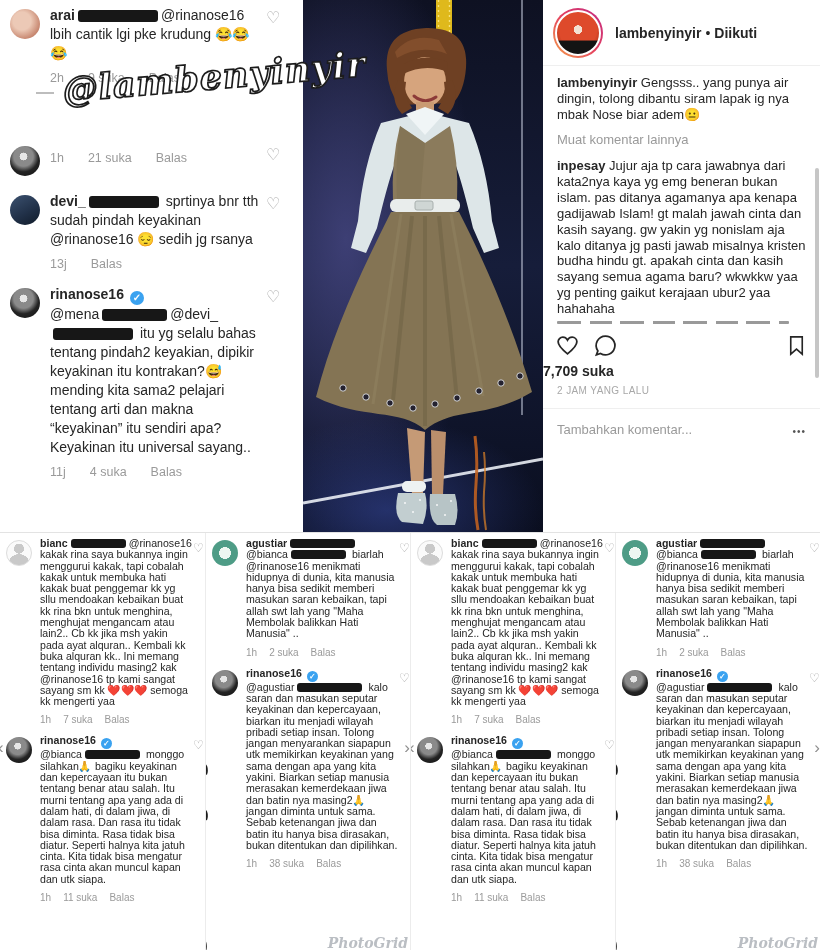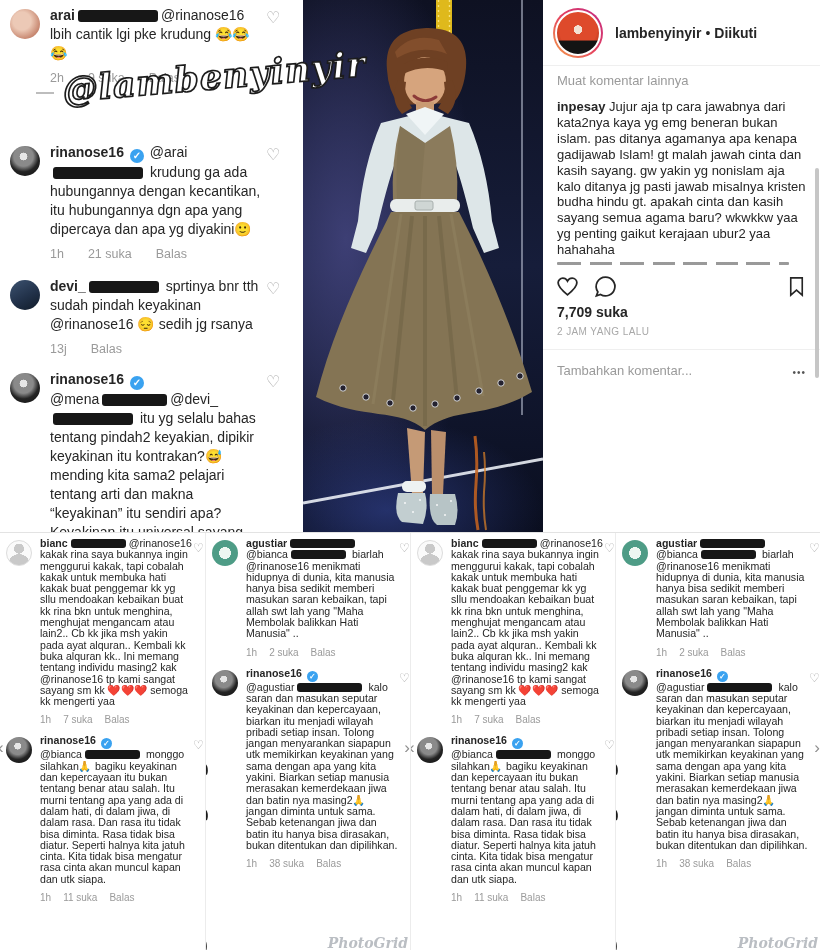--- a/index.html
+++ b/index.html
@@ -58,21 +58,21 @@
   .hdr-follow{font-weight:600;}
   .caption{padding:9px 14px 2px;font-size:13px;line-height:16px;}
   .load-more{padding:7px 14px 2px;color:#9a9a9a;font-size:13px;}
   .r-cmt{margin:9px 14px 0;font-size:13px;line-height:15.9px;}
   .mention-b{color:#5b7fa5;}
   .cutline{height:3px;margin:4px 14px 0;width:232px;opacity:.7;border-radius:1px;
            background:repeating-linear-gradient(90deg,#6e6e6e 0 24px,rgba(0,0,0,0) 24px 33px,#6e6e6e 33px 55px,rgba(0,0,0,0) 55px 63px);}
   .actions{display:flex;align-items:center;gap:13px;padding:9px 12px 4px;}
   .actions svg{display:block;}
   .act-right{margin-left:auto;}
-  .likes{padding:1px 14px;font-size:14px;font-weight:bold;}
+  .likes{padding:1px 0;font-size:14px;font-weight:bold;}
   .posted{padding:5px 14px 12px;font-size:10px;color:#a8a8a8;letter-spacing:.4px;border-bottom:1px solid #efefef;}
   .add-comment{display:flex;align-items:flex-end;padding:13px 14px;color:#9a9a9a;font-size:13px;}
   .more-dots{margin-left:auto;color:#555;font-size:10px;letter-spacing:1px;}
   .scrollbar{position:absolute;right:1px;top:168px;width:4px;height:210px;background:#c6c6c6;border-radius:2px;}
   
   .grid{position:absolute;left:0;top:532px;width:820px;height:418px;display:flex;border-top:1px solid #e3e3e3;background:#fff;}
   .bcol{position:relative;width:205px;box-sizing:border-box;padding:3px 4px 0 6px;overflow:hidden;background:#fff;}
   .bcol + .bcol{border-left:1px solid #ececec;}
   .bcmt{display:flex;align-items:flex-start;}
   .bcmt .avatar{width:26px;height:26px;margin-right:8px;margin-top:2px;}
@@ -104,21 +104,20 @@
       </div>
       <div class="heart">♡</div>
     </div>
 
     <div class="wm-dash"></div>
     <div class="wm wm-top">@lambenyinyir</div>
 
     <div class="cmt c2">
       <div class="avatar av-rina"></div>
       <div class="cmt-main">
-        <div class="cmt-text"><b>rinanose16</b> <span class="verified">✓</span> <span class="mention-d">@arai</span><span class="redact w90"></span> <span>krudung ga ada hubungannya dengan kecantikan, itu hubungannya dgn apa yang dipercaya dan apa yg diyakini🙂</span></div>
         <div class="cmt-meta">
           <span>1h</span>
           <span>21 suka</span>
           <span>Balas</span>
         </div>
       </div>
       <div class="heart">♡</div>
     </div>
 
     <div class="cmt c3">
@@ -224,20 +223,21 @@
   </div>
 
   <section class="panel-right">
     <div class="ig-header">
       <div class="ring">
           <div class="av-lamben"></div>
         </div>
       <div class="hdr-name"><span>lambenyinyir</span><span class="hdr-dot">•</span><span class="hdr-follow">Diikuti</span></div>
     </div>
 
+    <div class="caption"><b>lambenyinyir</b> <span>Gengsss.. yang punya air dingin, tolong dibantu siram lapak ig nya mbak Nose biar adem😐</span></div>
 
     <div class="load-more">Muat komentar lainnya</div>
 
     <div class="r-cmt"><b>inpesay</b> <span>Jujur aja tp cara jawabnya dari kata2nya kaya yg emg beneran bukan islam. pas ditanya agamanya apa kenapa gadijawab Islam! gt malah jawah cinta dan kasih sayang. gw yakin yg nonislam aja kalo ditanya jg pasti jawab misalnya kristen budha hindu gt. apakah cinta dan kasih sayang semua agama baru? wkwkkw yaa yg penting gaikut kerajaan ubur2 yaa hahahaha</span></div>
 
     <div class="cutline"></div>
 
     <div class="actions">
       <span>
           <svg width="25" height="25" viewBox="0 0 24 24">

